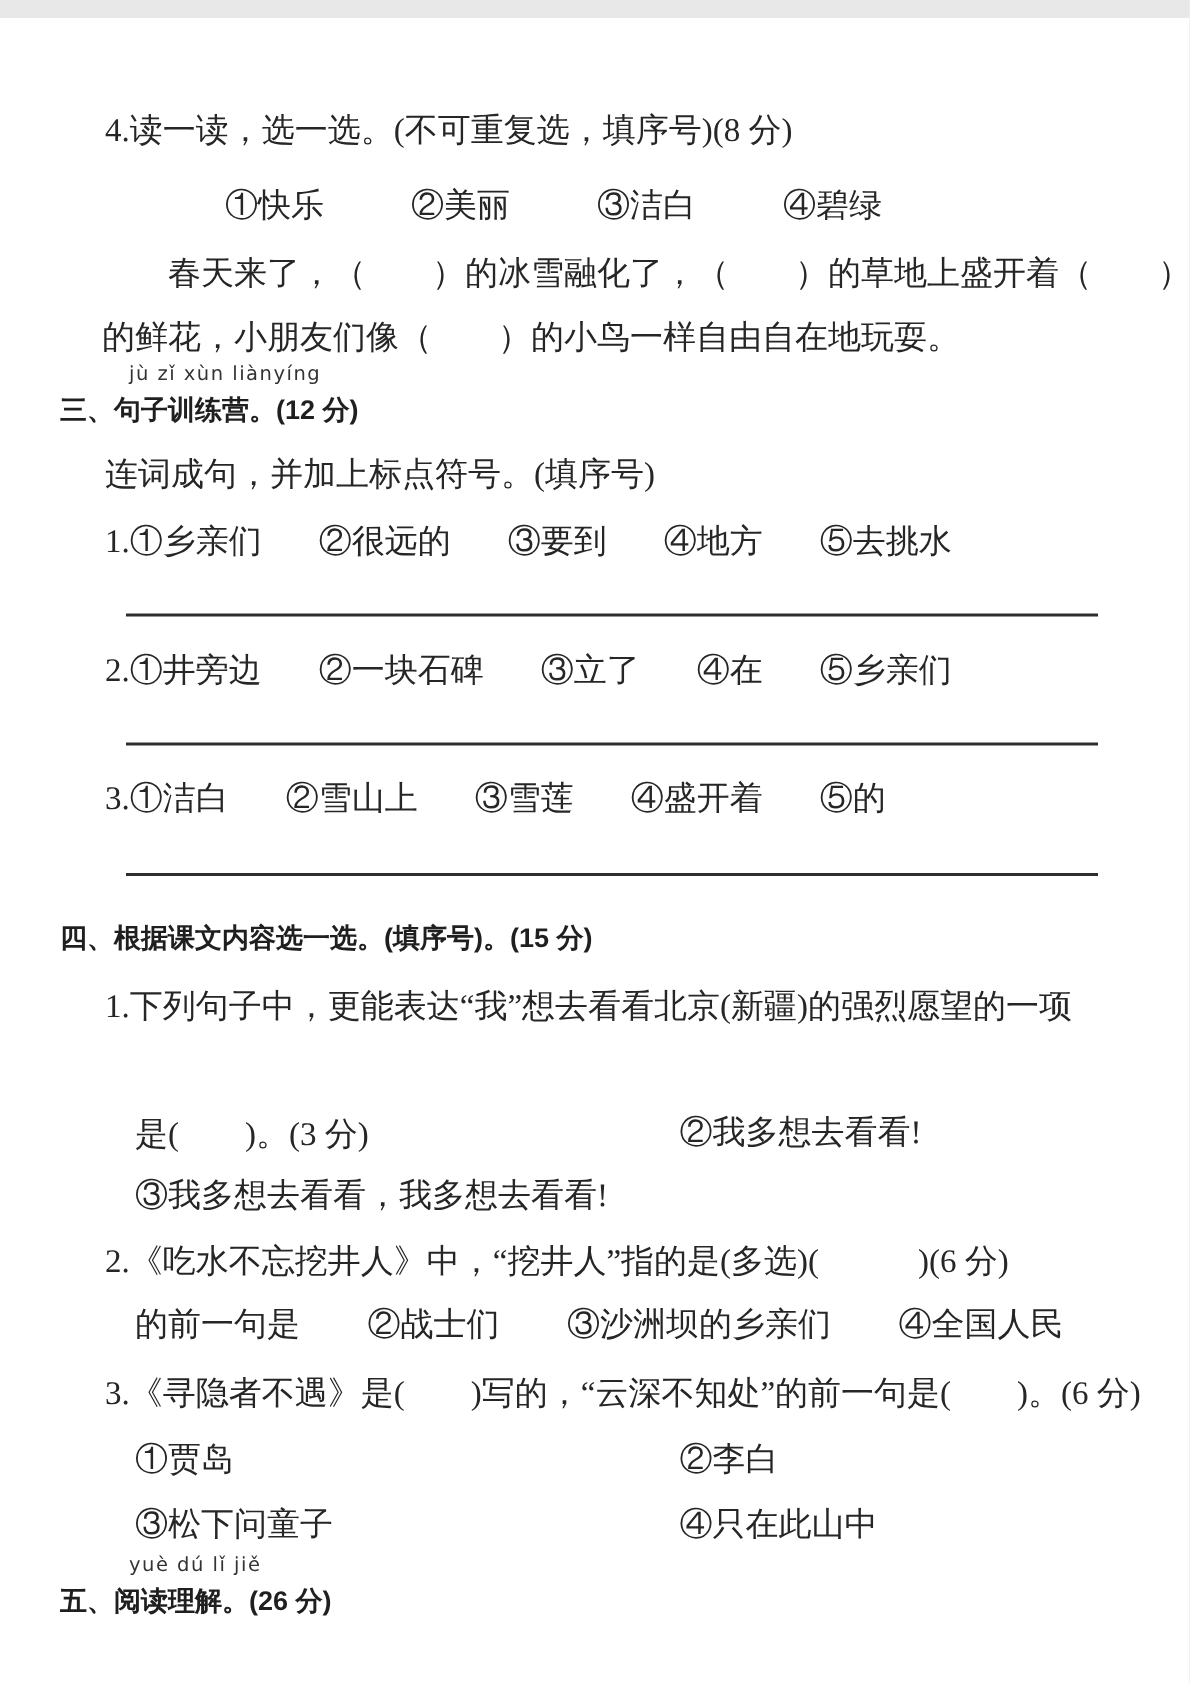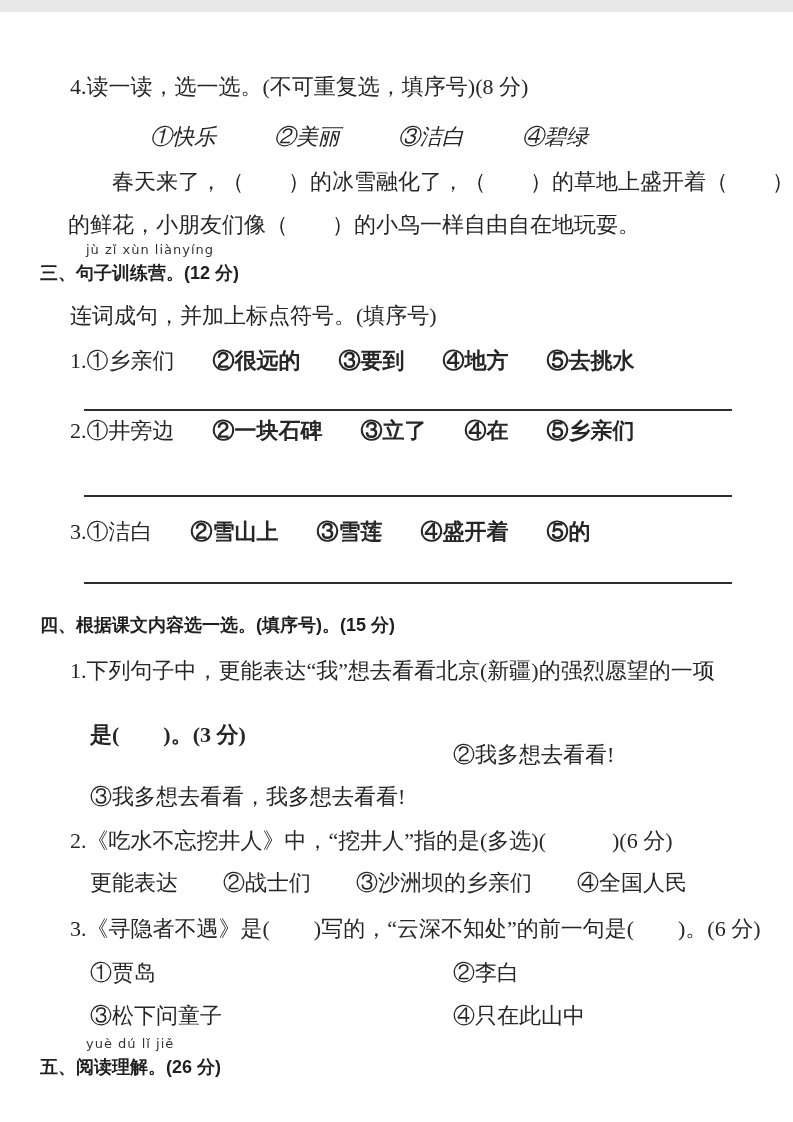--- a/index.html
+++ b/index.html
@@ -41,40 +41,40 @@
     left: 86px;
     white-space: nowrap;
     font-family: "DejaVu Sans", "Liberation Sans", sans-serif;
     font-size: 13px;
     line-height: 15px;
     letter-spacing: 1px;
     color: #333333;
     display: flex;
   }
   .choice-row { display: flex; }
-  .gap38 > * + * { margin-left: 38px; font-weight: bold; }
+  .gap38 > * + * { margin-left: 38px; }
   .gap45 > * + * { margin-left: 45px; }
   .gap58 > * + * { margin-left: 58px; }
   .chunk { white-space: nowrap; }
   .answer-line {
     position: absolute;
     left: 84px;
     width: 648px;
     height: 0;
     border-top: 2px solid #2e2e2e;
   }
 </style>
 </head>
 <body>
 
 <div class="sheet">
 
   <div class="line stem" style="top:60px;">4.读一读，选一选。(不可重复选，填序号)(8 分)</div>
 
-  <div class="line choice-row gap58" style="top:110px; left:150px;font-style:italic;">
+  <div class="line choice-row gap58" style="top:110px; left:150px;">
     <span class="chunk">①快乐</span>
     <span class="chunk">②美丽</span>
     <span class="chunk">③洁白</span>
     <span class="chunk">④碧绿</span>
   </div>
 
   <div class="line" style="top:155px; left:112px;">春天来了，（　　）的冰雪融化了，（　　）的草地上盛开着（　　）</div>
   <div class="line" style="top:198px; left:68px;">的鲜花，小朋友们像（　　）的小鸟一样自由自在地玩耍。</div>
 
   <div class="pinyin" style="top:230px;text-align:center;">jù zǐ xùn liànyíng</div>
@@ -83,48 +83,48 @@
 
   <div class="line stem choice-row gap38" style="top:334px;">
     <span class="chunk"><span>1.</span><span>①乡亲们</span></span>
     <span class="chunk">②很远的</span>
     <span class="chunk">③要到</span>
     <span class="chunk">④地方</span>
     <span class="chunk">⑤去挑水</span>
   </div>
   <div class="answer-line" style="top:397px;"></div>
 
-  <div class="line stem choice-row gap38" style="top:404px;">
+  <div class="line stem choice-row gap38" style="top:420px;">
     <span class="chunk"><span>2.</span><span>①井旁边</span></span>
     <span class="chunk">②一块石碑</span>
     <span class="chunk">③立了</span>
     <span class="chunk">④在</span>
     <span class="chunk">⑤乡亲们</span>
   </div>
   <div class="answer-line" style="top:483px;"></div>
 
   <div class="line stem choice-row gap38" style="top:505px;">
     <span class="chunk"><span>3.</span><span>①洁白</span></span>
     <span class="chunk">②雪山上</span>
     <span class="chunk">③雪莲</span>
     <span class="chunk">④盛开着</span>
     <span class="chunk">⑤的</span>
   </div>
   <div class="answer-line" style="top:570px;"></div>
 
   <div class="sec-title" style="top:596px;">四、根据课文内容选一选。(填序号)。(15 分)</div>
 
   <div class="line stem" style="top:644px;">1.下列句子中，更能表达“我”想去看看北京(新疆)的强烈愿望的一项</div>
-  <div class="line sub" style="top:708px;font-weight:bold;">是(　　)。(3 分)</div>
+  <div class="line sub" style="top:729px;">是(　　)。(3 分)</div>
   <div class="line" style="top:728px; left:453px;">②我多想去看看!</div>
   <div class="line sub" style="top:770px;">③我多想去看看，我多想去看看!</div>
 
   <div class="line stem" style="top:814px;">2.《吃水不忘挖井人》中，“挖井人”指的是(多选)(　　　)(6 分)</div>
   <div class="line sub choice-row gap45" style="top:856px;">
-    <span class="chunk">更能表达</span>
+    <span class="chunk">的前一句是</span>
     <span class="chunk">②战士们</span>
     <span class="chunk">③沙洲坝的乡亲们</span>
     <span class="chunk">④全国人民</span>
   </div>
 
   <div class="line stem" style="top:902px;">3.《寻隐者不遇》是(　　)写的，“云深不知处”的前一句是(　　)。(6 分)</div>
   <div class="line sub" style="top:946px;">①贾岛</div>
   <div class="line" style="top:946px; left:453px;">②李白</div>
   <div class="line" style="top:989px; left:453px;">④只在此山中</div>
   <div class="line sub" style="top:989px;">③松下问童子</div>

